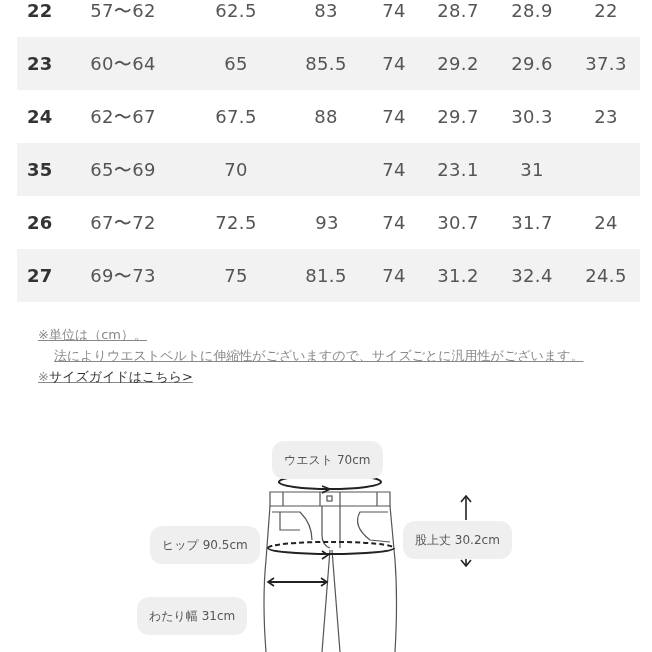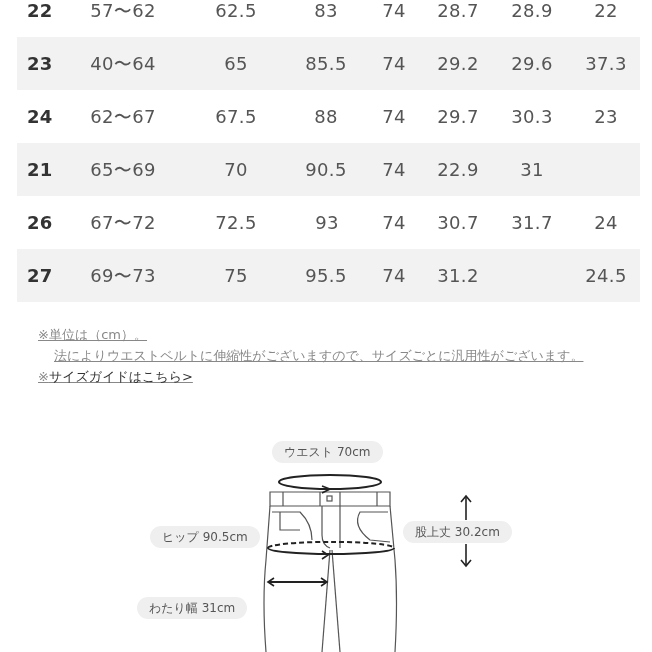--- a/index.html
+++ b/index.html
@@ -12,83 +12,83 @@
           font-size: 18px; color: #555; text-align: center; transform: translateX(-50%);
           white-space: nowrap; letter-spacing: 0.3px; }
   .cell.size { font-weight: bold; color: #333; text-align: left; transform: none; }
   .notes { position: absolute; left: 38px; top: 324px; font-size: 13px; line-height: 21px; color: #888; text-decoration: underline; }
   .notes .line { white-space: nowrap; }
   .notes .indent { padding-left: 16px; }
   .notes .link { color: #333; }
   .notes .link .mark { color: #888; }
   .diagram { position: absolute; left: 0; top: 430px; width: 652px; height: 222px; }
   .pill { position: absolute; background: #efefef; border-radius: 12px; font-size: 12px; color: #555;
-          height: 22px; line-height: 22px; padding: 0 12px; white-space: nowrap; }
+          height: 22px; line-height: 22px; padding: 8px 12px; white-space: nowrap; }
   svg.pants { position: absolute; left: 0; top: 0; }
 </style>
 </head>
 <body>
 
 <div class="table">
   <div class="row">
     <span class="cell size" style="left:10px">22</span>
     <span class="cell" style="left:106px">57〜62</span>
     <span class="cell" style="left:219px">62.5</span>
     <span class="cell" style="left:309px">83</span>
     <span class="cell" style="left:377px">74</span>
     <span class="cell" style="left:441px">28.7</span>
     <span class="cell" style="left:515px">28.9</span>
     <span class="cell" style="left:589px">22</span>
   </div>
   <div class="row shaded">
     <span class="cell size" style="left:10px">23</span>
-    <span class="cell" style="left:106px">40〜64</span>
+    <span class="cell" style="left:106px">60〜64</span>
     <span class="cell" style="left:219px">65</span>
     <span class="cell" style="left:309px">85.5</span>
     <span class="cell" style="left:377px">74</span>
     <span class="cell" style="left:441px">29.2</span>
     <span class="cell" style="left:515px">29.6</span>
     <span class="cell" style="left:589px">37.3</span>
   </div>
   <div class="row">
     <span class="cell size" style="left:10px">24</span>
     <span class="cell" style="left:106px">62〜67</span>
     <span class="cell" style="left:219px">67.5</span>
     <span class="cell" style="left:309px">88</span>
     <span class="cell" style="left:377px">74</span>
     <span class="cell" style="left:441px">29.7</span>
     <span class="cell" style="left:515px">30.3</span>
     <span class="cell" style="left:589px">23</span>
   </div>
   <div class="row shaded">
-    <span class="cell size" style="left:10px">21</span>
+    <span class="cell size" style="left:10px">35</span>
     <span class="cell" style="left:106px">65〜69</span>
     <span class="cell" style="left:219px">70</span>
-    <span class="cell" style="left:309px">90.5</span>
     <span class="cell" style="left:377px">74</span>
-    <span class="cell" style="left:441px">22.9</span>
+    <span class="cell" style="left:441px">23.1</span>
     <span class="cell" style="left:515px">31</span>
   </div>
   <div class="row">
     <span class="cell size" style="left:10px">26</span>
     <span class="cell" style="left:106px">67〜72</span>
     <span class="cell" style="left:219px">72.5</span>
     <span class="cell" style="left:310px">93</span>
     <span class="cell" style="left:377px">74</span>
     <span class="cell" style="left:441px">30.7</span>
     <span class="cell" style="left:515px">31.7</span>
     <span class="cell" style="left:589px">24</span>
   </div>
   <div class="row shaded">
     <span class="cell size" style="left:10px">27</span>
     <span class="cell" style="left:106px">69〜73</span>
     <span class="cell" style="left:219px">75</span>
-    <span class="cell" style="left:309px">95.5</span>
+    <span class="cell" style="left:309px">81.5</span>
     <span class="cell" style="left:377px">74</span>
     <span class="cell" style="left:441px">31.2</span>
+    <span class="cell" style="left:515px">32.4</span>
     <span class="cell" style="left:589px">24.5</span>
   </div>
 </div>
 
 <div class="notes">
   <div class="line">※単位は（cm）。</div>
   <div class="line indent">法によりウエストベルトに伸縮性がございますので、サイズごとに汎用性がございます。</div>
   <div class="line link">
     <span class="mark">※</span><span>サイズガイドはこちら&gt;</span>
   </div>

